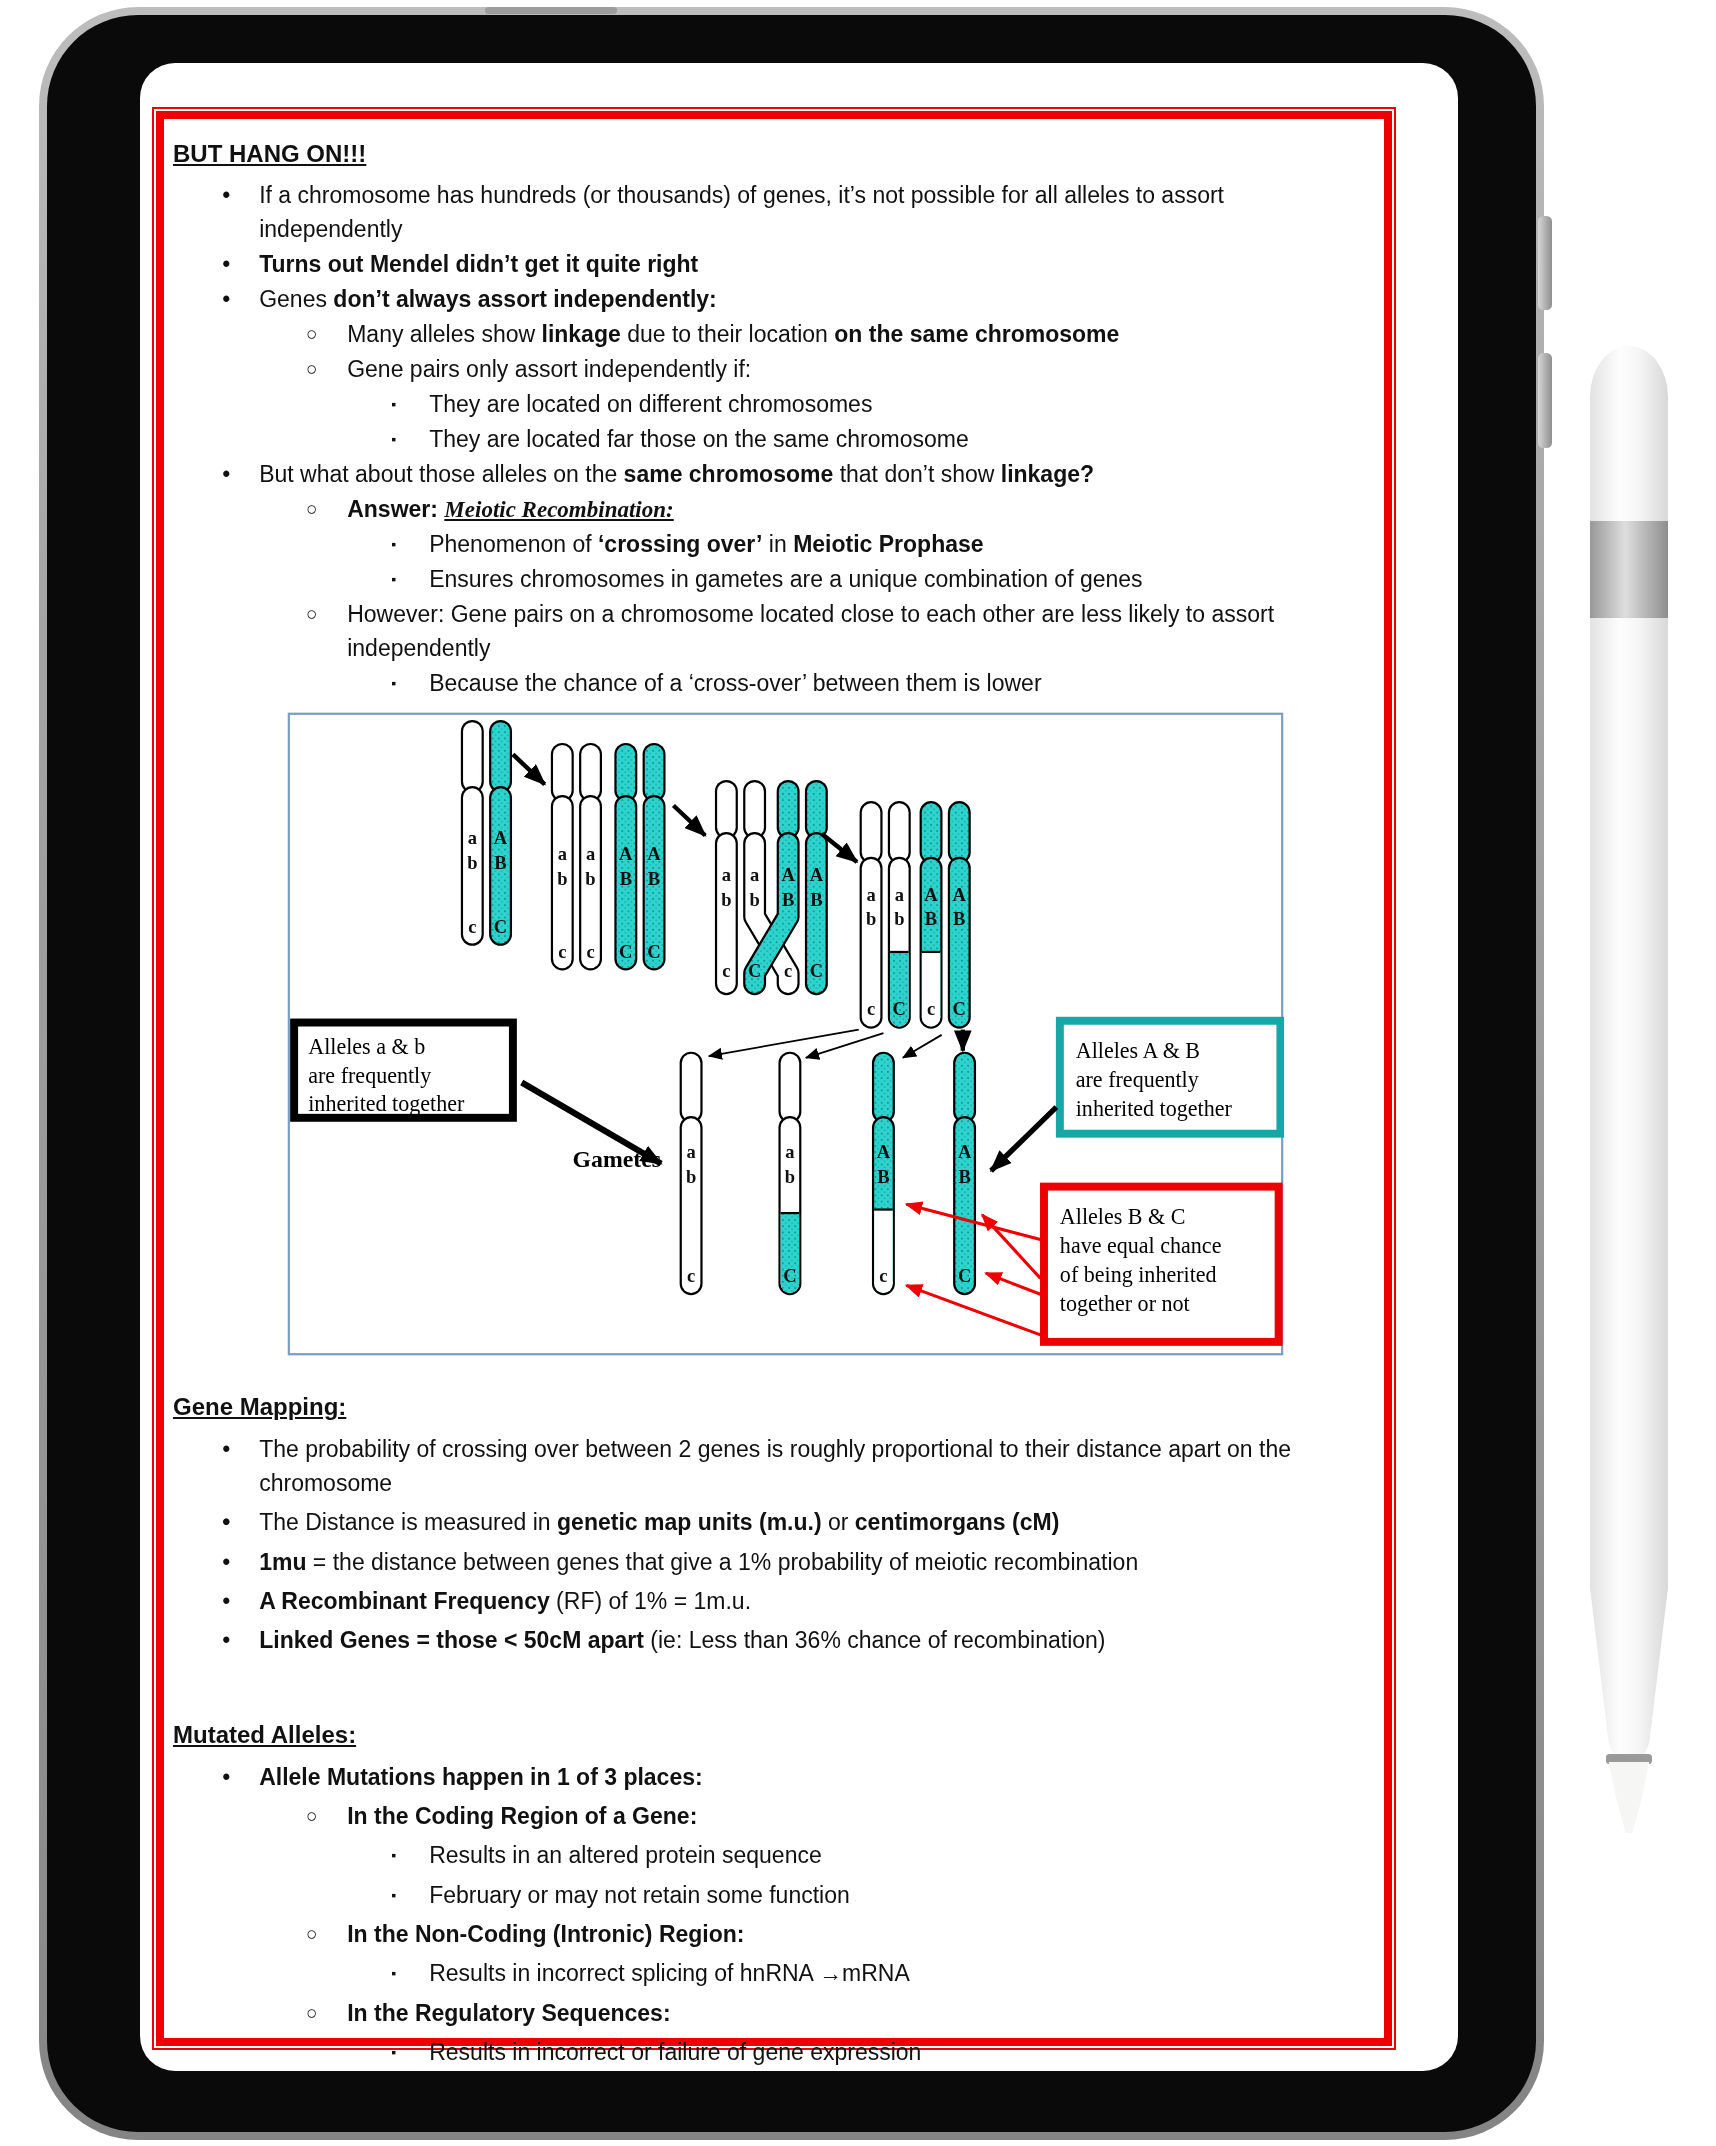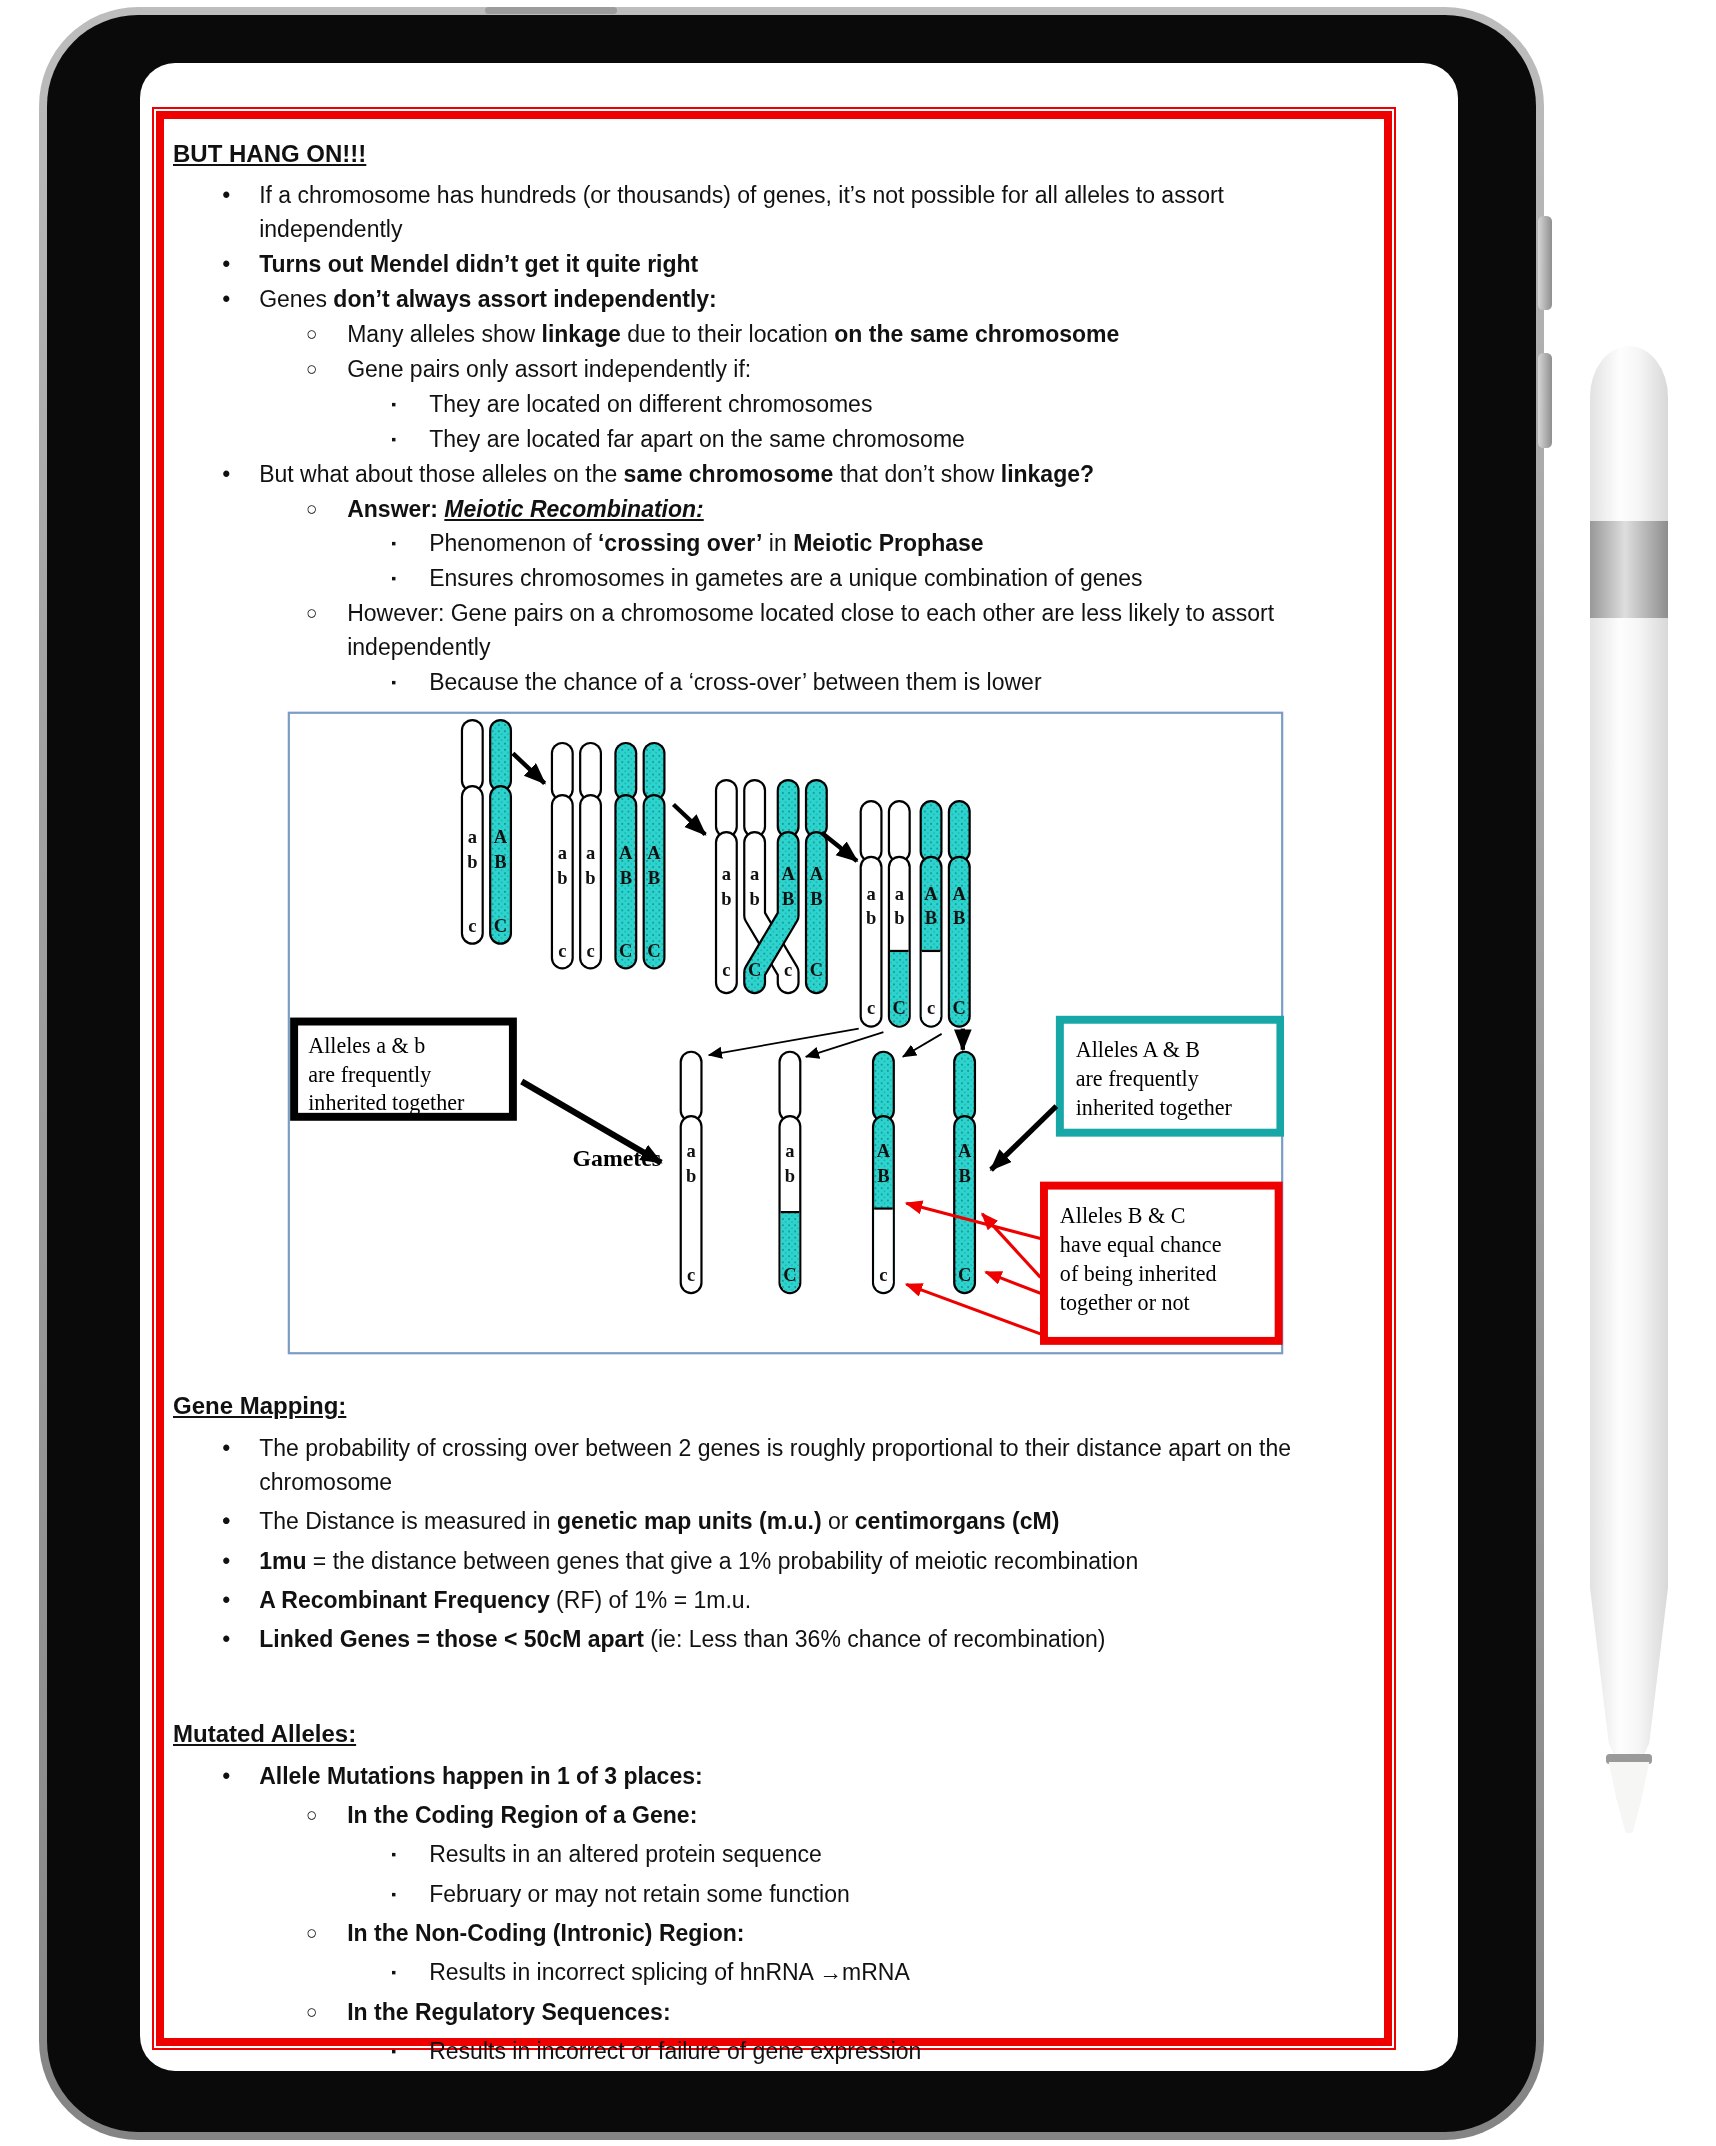--- a/index.html
+++ b/index.html
@@ -21,21 +21,21 @@
   .rb-inner{position:absolute;inset:1.8px;border:8.8px solid #ee0000;}
   
   .content{position:absolute;inset:0;padding:21px 26.5px 0 7px;color:#111;}
   .sec-heading{font-size:24px;font-weight:bold;text-decoration:underline;margin:0 0 10.6px 1.8px;}
   .list .li{position:relative;font-size:23px;line-height:34px;margin:0.9px 0;}
   .marker{position:absolute;top:0;}
   .lvl1{padding-left:88px;} .lvl1 .marker{left:51px;}
   .lvl2{padding-left:176px;} .lvl2 .marker{left:135px;font-size:18.5px;}
   .lvl3{padding-left:258px;} .lvl3 .marker{left:220px;font-size:14px;}
   .spaced .li{line-height:34px;margin:0 0 5.3px 0;}
-  .b{font-weight:bold;} .i{font-style:italic;} .u{text-decoration:underline;}
+  .b{font-weight:bold;} .i{font-style:italic;} .u{text-decoration:underline;font-family:Liberation Serif, serif;}
   .sec-gm{margin-top:37px;} .sec-ma{margin-top:64px;}
   
   .diagram{margin:12.4px 0 0 116px;width:997px;height:644px;}
   .diag-serif{font-family:"Liberation Serif",serif;}
   
   .pencil{position:absolute;left:1590px;top:346px;width:78px;height:1487px;}
   .p-body{position:absolute;top:0;left:0;right:0;bottom:76px;
           border-radius:39px 39px 14px 14px / 51px 51px 10.6px 10.6px;
           background:linear-gradient(90deg,#e2e2e2,#fdfdfd 38%,#f6f6f6 62%,#d8d8d8);
           clip-path:polygon(0 0,100% 0,100% 88%,76% 99%,68% 100%,32% 100%,24% 99%,0 88%);}
@@ -64,21 +64,21 @@
 
             <div class="sec">
               <div class="sec-heading">BUT HANG ON!!!</div>
               <div class="list">
                   <div class="li lvl1"><span class="marker m1">•</span><span><span class="">If a chromosome has hundreds (or thousands) of genes, it’s not possible for all alleles to assort independently</span></span></div>
                   <div class="li lvl1"><span class="marker m1">•</span><span><span class="b ">Turns out Mendel didn’t get it quite right</span></span></div>
                   <div class="li lvl1"><span class="marker m1">•</span><span><span class="">Genes </span><span class="b ">don’t always assort independently:</span></span></div>
                   <div class="li lvl2"><span class="marker m2">○</span><span><span class="">Many alleles show </span><span class="b ">linkage</span><span class=""> due to their location </span><span class="b ">on the same chromosome</span></span></div>
                   <div class="li lvl2"><span class="marker m2">○</span><span><span class="">Gene pairs only assort independently if:</span></span></div>
                   <div class="li lvl3"><span class="marker m3">▪</span><span><span class="">They are located on different chromosomes</span></span></div>
-                  <div class="li lvl3"><span class="marker m3">▪</span><span><span class="">They are located far apart on the same chromosome</span></span></div>
+                  <div class="li lvl3"><span class="marker m3">▪</span><span><span class="">They are located far those on the same chromosome</span></span></div>
                   <div class="li lvl1"><span class="marker m1">•</span><span><span class="">But what about those alleles on the </span><span class="b ">same chromosome</span><span class=""> that don’t show </span><span class="b ">linkage?</span></span></div>
                   <div class="li lvl2"><span class="marker m2">○</span><span><span class="b ">Answer: </span><span class="b i u">Meiotic Recombination:</span></span></div>
                   <div class="li lvl3"><span class="marker m3">▪</span><span><span class="">Phenomenon of </span><span class="b ">‘crossing over’</span><span class=""> in </span><span class="b ">Meiotic Prophase</span></span></div>
                   <div class="li lvl3"><span class="marker m3">▪</span><span><span class="">Ensures chromosomes in gametes are a unique combination of genes</span></span></div>
                   <div class="li lvl2"><span class="marker m2">○</span><span><span class="">However: Gene pairs on a chromosome located close to each other are less likely to assort independently</span></span></div>
                   <div class="li lvl3"><span class="marker m3">▪</span><span><span class="">Because the chance of a ‘cross-over’ between them is lower</span></span></div>
                 </div>
             </div>
 
             <div class="diagram">

